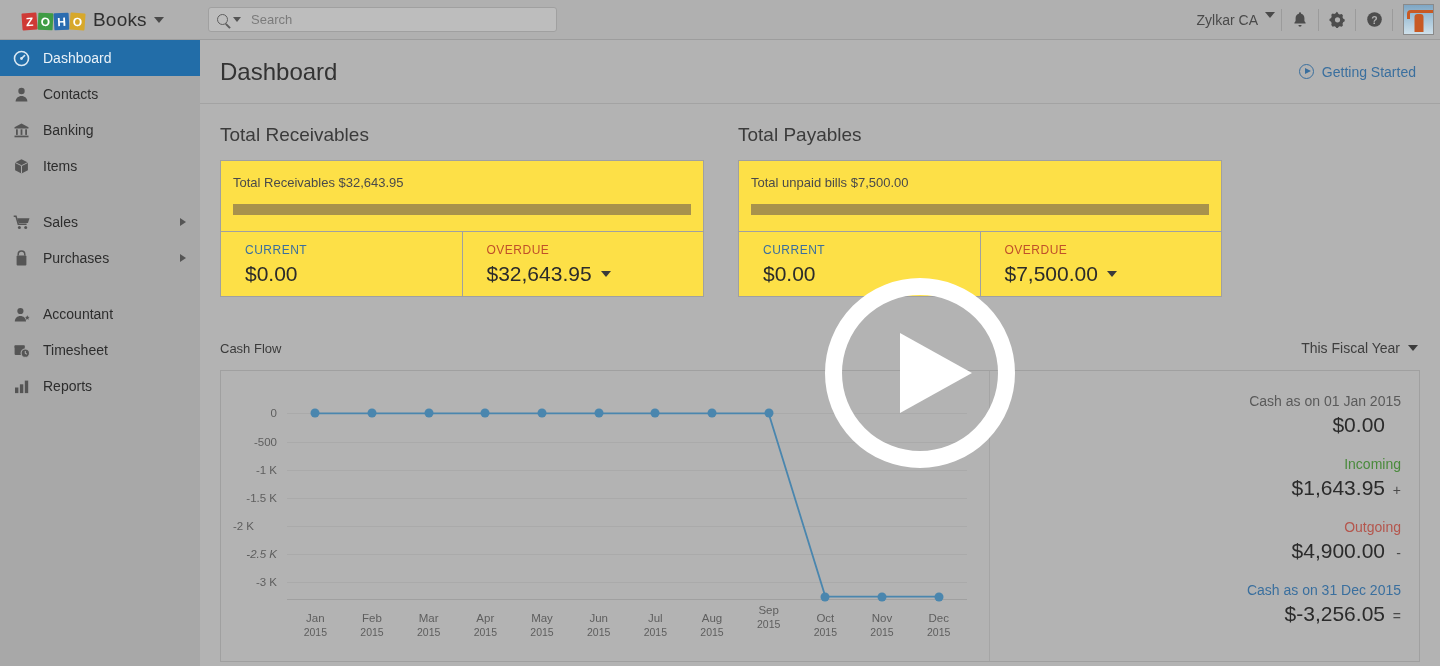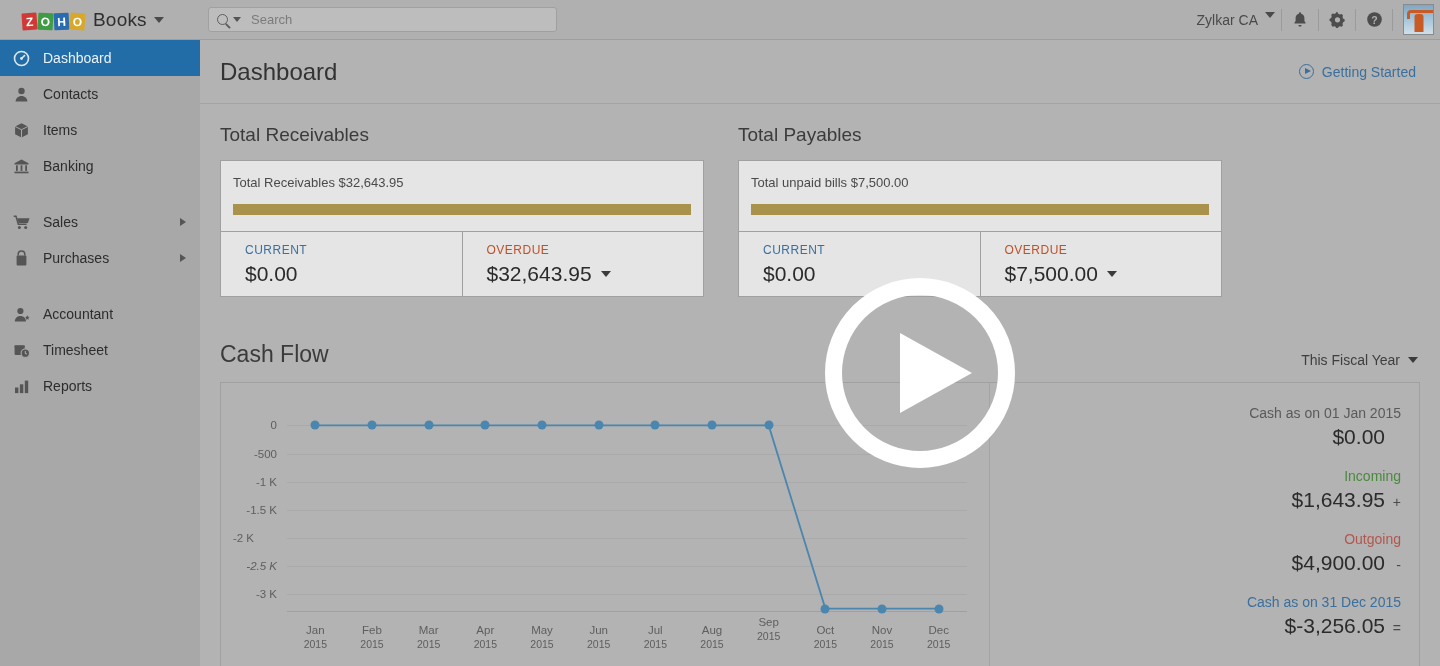--- a/index.html
+++ b/index.html
@@ -164,21 +164,21 @@
   }
 
   #panels { position: relative; padding: 20px 20px 0 20px; }
 
   .section-row { display: flex; gap: 34px; }
   .section { width: 484px; }
   .section-title { font-size: 19px; color: #3b3b3b; margin-bottom: 14px; }
 
   .card {
     border: 1px solid #a0a0a0;
-    background: #e5e5e5;
+    background: #fde047;
   }
   .card-top { padding: 14px 12px 16px 12px; }
   .card-top-label { font-size: 13px; color: #4a4a4a; margin-bottom: 14px; }
   .bar-track { height: 11px; background: #aeaeae; width: 100%; }
   .bar-fill { height: 11px; background: #a8924c; }
   .card-bottom {
     display: flex; border-top: 1px solid #a0a0a0; height: 65px;
   }
   .card-half { flex: 1; padding: 11px 0 0 24px; }
   .card-half + .card-half { border-left: 1px solid #a0a0a0; }
@@ -192,21 +192,21 @@
   .kpi-caret {
     margin-left: 9px; width: 0; height: 0;
     border-left: 5px solid transparent; border-right: 5px solid transparent;
     border-top: 6px solid #3b3b3b;
   }
 
   
   #cashflow-head {
     display: flex; align-items: flex-end; margin-top: 30px; margin-bottom: 14px;
   }
-  #cashflow-title { font-size: 23px; color: #3b3b3b; margin-top: 14px; }
+  #cashflow-title { font-size: 13px; color: #3b3b3b; margin-top: 14px; }
   #fiscal-select {
     margin-left: auto; display: flex; align-items: center;
     font-size: 14px; color: #3e3e3e; cursor: pointer; padding-right: 2px;
   }
   #fiscal-caret {
     margin-left: 8px; width: 0; height: 0;
     border-left: 5px solid transparent; border-right: 5px solid transparent;
     border-top: 6px solid #3b3b3b;
   }
 
@@ -332,39 +332,39 @@
           <circle cx="8.5" cy="5" r="3.2" fill="currentColor"></circle>
           <path d="M2.6 15.5c0-3.3 2.6-5.6 5.9-5.6s5.9 2.3 5.9 5.6z" fill="currentColor"></path>
         </svg>
       </span>
       <span class="nav-label">Contacts</span>
     </div>
 
     <div class="nav-item">
       <span class="nav-icon">
         <svg width="17" height="17" viewBox="0 0 17 17">
-          <path d="M8.5 1.3l6.4 3.2v7.8L8.5 15.5 2.1 12.3V4.5z" fill="currentColor"></path>
-          <path d="M2.1 4.5l6.4 3.2 6.4-3.2" fill="none" stroke="#a8a8a8" stroke-width="1"></path>
-          <line x1="8.5" y1="7.7" x2="8.5" y2="15.5" stroke="#a8a8a8" stroke-width="1"></line>
-        </svg>
-      </span>
-      <span class="nav-label">Items</span>
-    </div>
-
-    <div class="nav-item">
-      <span class="nav-icon">
-        <svg width="17" height="17" viewBox="0 0 17 17">
           <path d="M8.5 1.5L15.5 5.3v1.2h-14V5.3z" fill="currentColor"></path>
           <rect x="3" y="7.3" width="1.8" height="5.6" fill="currentColor"></rect>
           <rect x="7.6" y="7.3" width="1.8" height="5.6" fill="currentColor"></rect>
           <rect x="12.2" y="7.3" width="1.8" height="5.6" fill="currentColor"></rect>
           <rect x="1.5" y="13.6" width="14" height="1.7" fill="currentColor"></rect>
         </svg>
       </span>
       <span class="nav-label">Banking</span>
+    </div>
+
+    <div class="nav-item">
+      <span class="nav-icon">
+        <svg width="17" height="17" viewBox="0 0 17 17">
+          <path d="M8.5 1.3l6.4 3.2v7.8L8.5 15.5 2.1 12.3V4.5z" fill="currentColor"></path>
+          <path d="M2.1 4.5l6.4 3.2 6.4-3.2" fill="none" stroke="#a8a8a8" stroke-width="1"></path>
+          <line x1="8.5" y1="7.7" x2="8.5" y2="15.5" stroke="#a8a8a8" stroke-width="1"></line>
+        </svg>
+      </span>
+      <span class="nav-label">Items</span>
     </div>
 
     <div class="nav-gap"></div>
 
     <div class="nav-item">
       <span class="nav-icon">
         <svg width="18" height="17" viewBox="0 0 18 17">
           <path d="M0.7 2.2h2.3l2.3 8.1h8.3" fill="none" stroke="currentColor" stroke-width="1.5"></path>
           <path d="M4.3 4.3h12.2l-1.6 4.6H5.6z" fill="currentColor"></path>
           <circle cx="6.4" cy="13.6" r="1.5" fill="currentColor"></circle>

